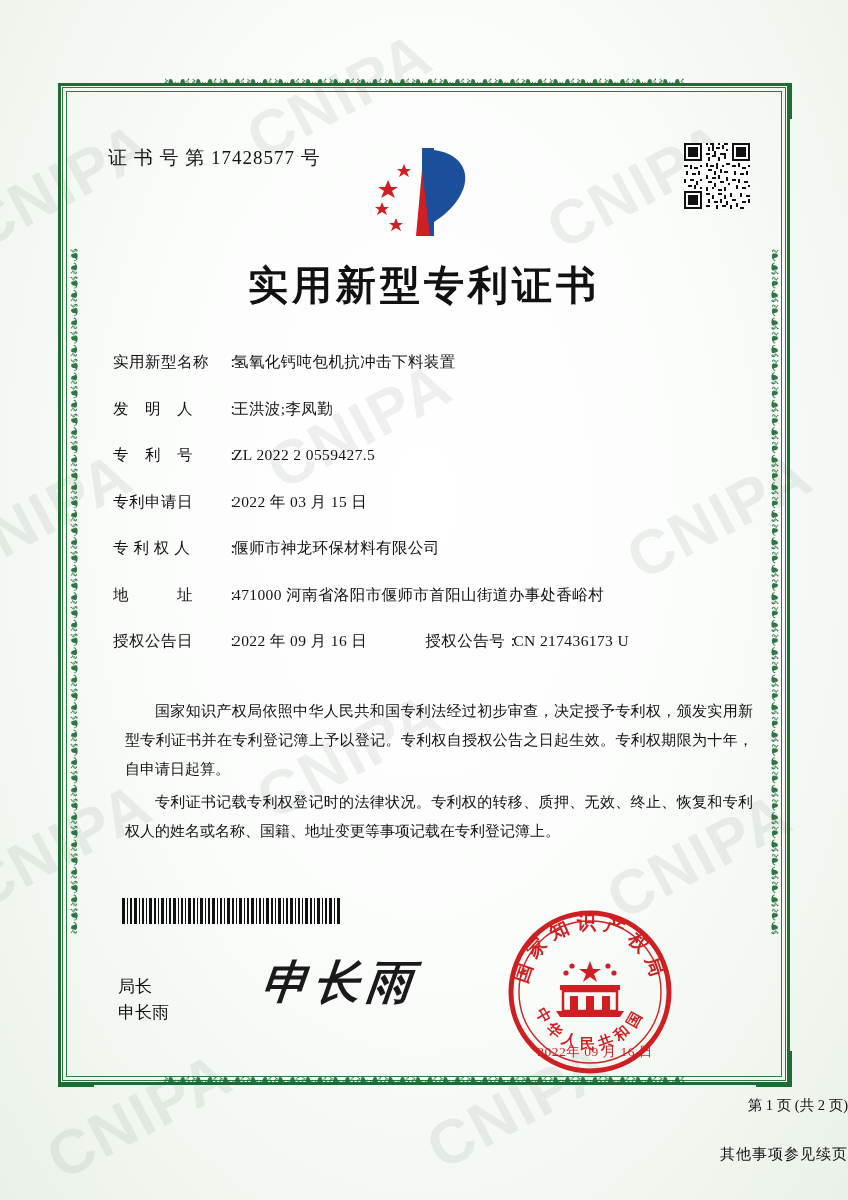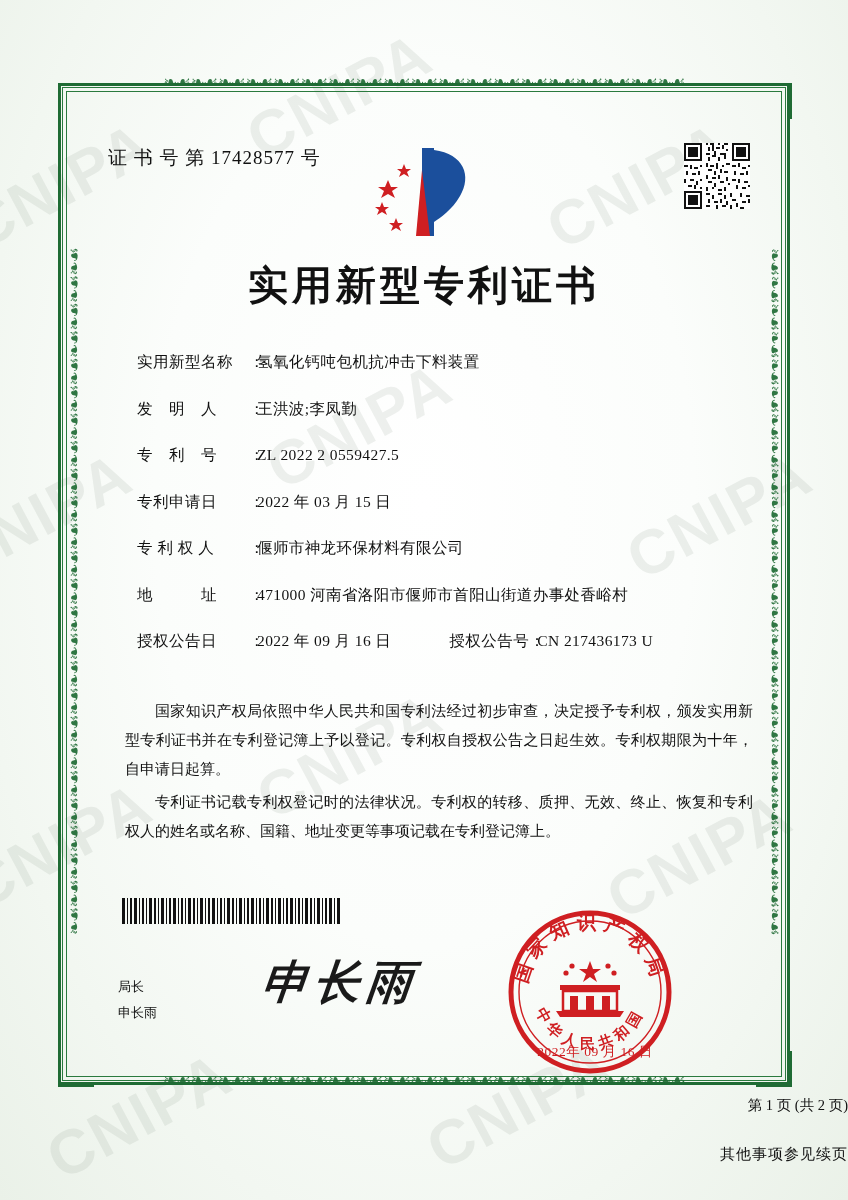--- a/index.html
+++ b/index.html
@@ -141,21 +141,20 @@
     align-items: baseline;
     margin-bottom: 25.5px;
     font-size: 15.5px;
     color: #111;
   }
   .row .lbl {
     width: 112px;
     flex: none;
     letter-spacing: 0.5px;
     white-space: nowrap;
-    margin-left: 24px;
   }
   .row .sep { flex: none; width: 8px; }
   .row .val {
     letter-spacing: 0.4px;
   }
   .row.split { justify-content: flex-start; }
   .row .val2-lbl {
     margin-left: 58px;
     letter-spacing: 0.5px;
     text-align: center;
@@ -181,21 +180,21 @@
     top: 898px;
     width: 218px;
     height: 26px;
   }
 
   
   .sign-label {
     position: absolute;
     left: 118px;
     top: 974px;
-    font-size: 13px;
+    font-size: 17px;
     line-height: 26px;
     color: #111;
   }
   .sign-script {
     position: absolute;
     left: 262px;
     top: 952px;
     font-size: 46px;
     font-family: "DejaVu Serif", serif;
     font-style: italic;

